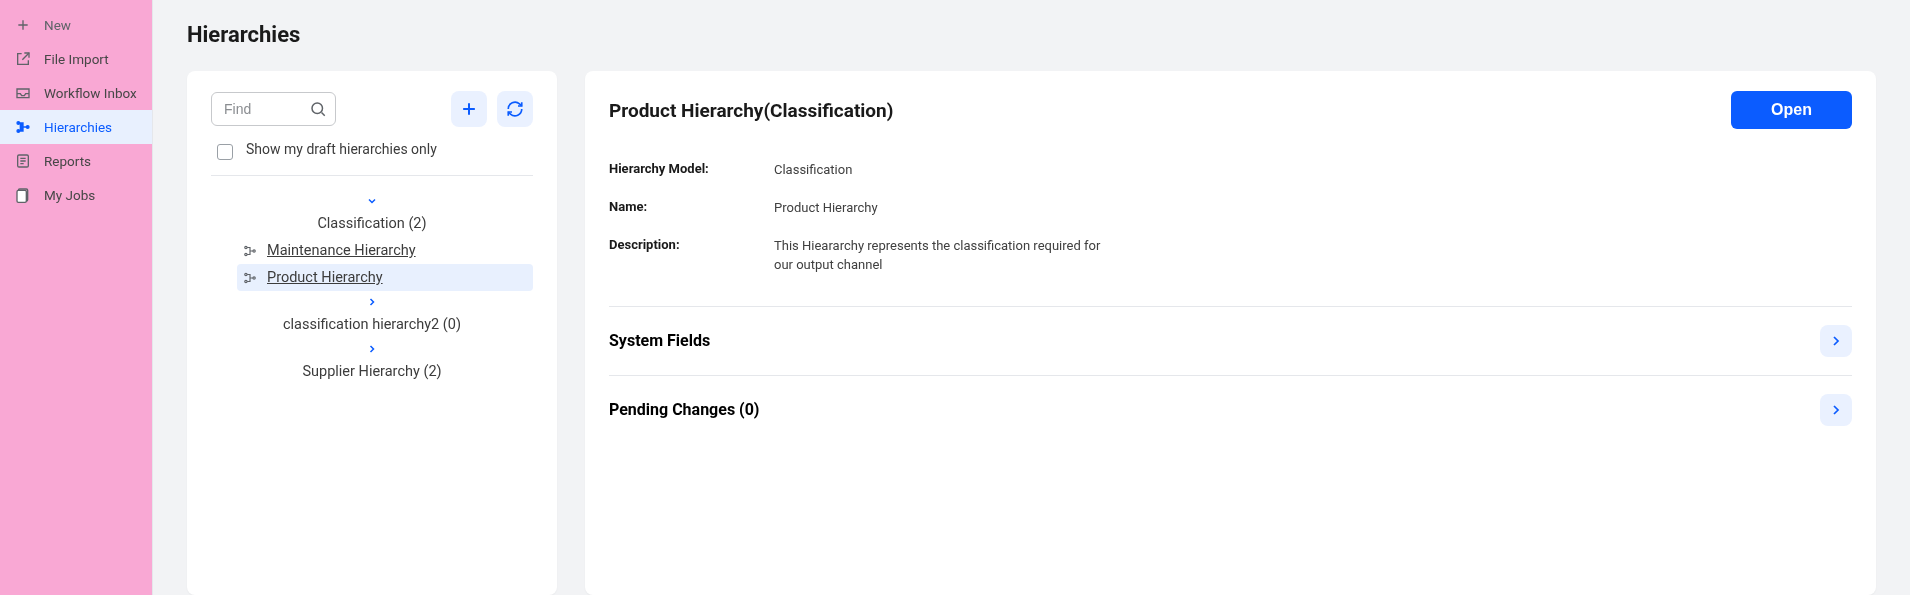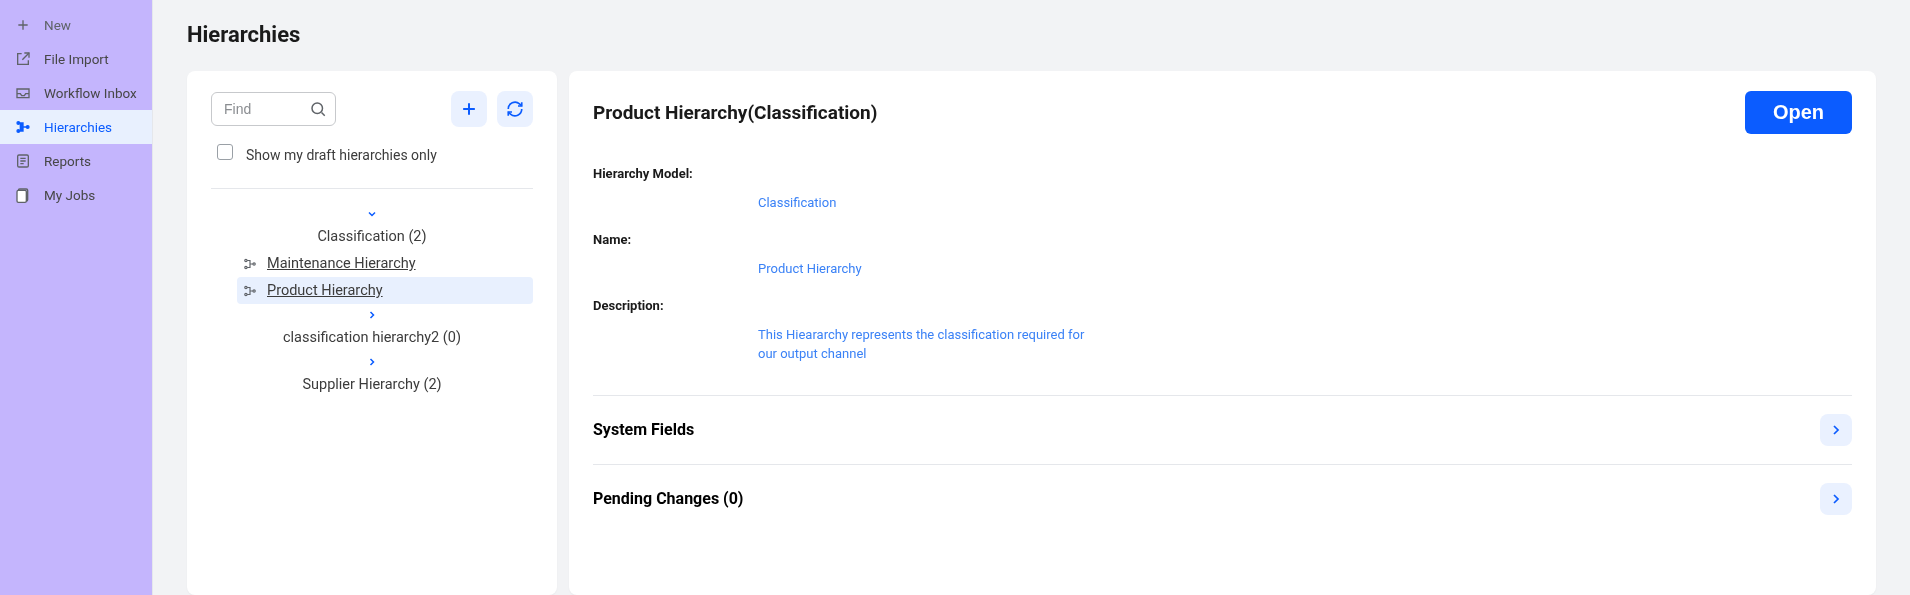--- a/index.html
+++ b/index.html
@@ -12,21 +12,21 @@
     width: 1910px;
     height: 595px;
     overflow: hidden;
     display: flex;
   }
 
   
   .sidebar {
     width: 153px;
     flex: 0 0 153px;
-    background: #c4b5fd;
+    background: #f9a8d4;
     border-right: 1px solid #e5e7eb;
     padding-top: 8px;
   }
   .side-item {
     display: flex;
     align-items: center;
     gap: 12px;
     padding: 8px 14px;
     color: #474747;
     font-size: 13.5px;
@@ -52,21 +52,21 @@
   }
   .page-title {
     font-size: 22px;
     font-weight: 700;
     color: #1a1a1a;
     margin: 4px 0 6px 0;
   }
 
   .panels {
     display: flex;
-    gap: 12px;
+    gap: 28px;
     flex: 1 1 auto;
     min-height: 0;
   }
 
   .panel {
     background: #ffffff;
     border-radius: 8px;
     box-shadow: 0 1px 2px rgba(0,0,0,.04);
     padding: 20px 24px;
   }
@@ -96,22 +96,22 @@
   .icon-btn {
     width: 36px; height:36px;
     border-radius: 8px;
     background:#eaf1ff;
     display:flex; align-items:center; justify-content:center;
     cursor:pointer;
   }
   .icon-btn svg { stroke:#0b5cff; }
 
   .draft-row {
-    display:flex; align-items:flex-end; gap:10px;
-    padding: 14px 0 25px 2px;
+    display:flex; align-items:flex-start; gap:10px;
+    padding: 14px 0 12px 2px;
     border-bottom:1px solid #e5e7eb;
     color:#3c3c3c;
     font-size:14px;
   }
   .draft-row input[type=checkbox]{
     width:16px; height:16px; border:1px solid #9aa0a6; border-radius:3px;
     appearance:none; outline:none; cursor:pointer;
   }
 
   .tree { padding-top: 14px; font-size:14.5px; color:#3c3c3c; }
@@ -129,26 +129,26 @@
   .tree-leaf.selected { background:#e8f0fe; }
   .tree-leaf .leaf-icon { width:16px; display:flex; }
   .tree-leaf .leaf-icon svg { stroke:#5f6368; }
 
   
   .detail-header { display:flex; align-items:center; justify-content:space-between; margin-bottom:22px; }
   .detail-title { font-size:19px; font-weight:700; color:#1a1a1a; }
   .open-btn {
     background:#0b5cff; color:#fff; font-weight:600;
     border:none; border-radius:6px;
-    padding:10px 28px; font-size:20px; cursor:pointer;
+    padding:10px 40px; font-size:16px; cursor:pointer;
   }
 
   .field-row { display:flex; padding:10px 0; font-size:13px; }
   .field-label { width:165px; font-weight:700; color:#1a1a1a; }
-  .field-value { color:#3b82f6; max-width:340px; line-height:1.4;margin-top:28px; }
+  .field-value { color:#404040; max-width:340px; line-height:1.4; }
 
   .section-divider { border:none; border-top:1px solid #e5e7eb; margin:22px 0 0 0; }
 
   .accordion-row {
     display:flex; align-items:center; justify-content:space-between;
     padding:18px 0;
     border-bottom:1px solid #e5e7eb;
   }
   .accordion-row:last-of-type { border-bottom:none; }
   .accordion-title { font-size:16px; font-weight:700; color:#000000; }

